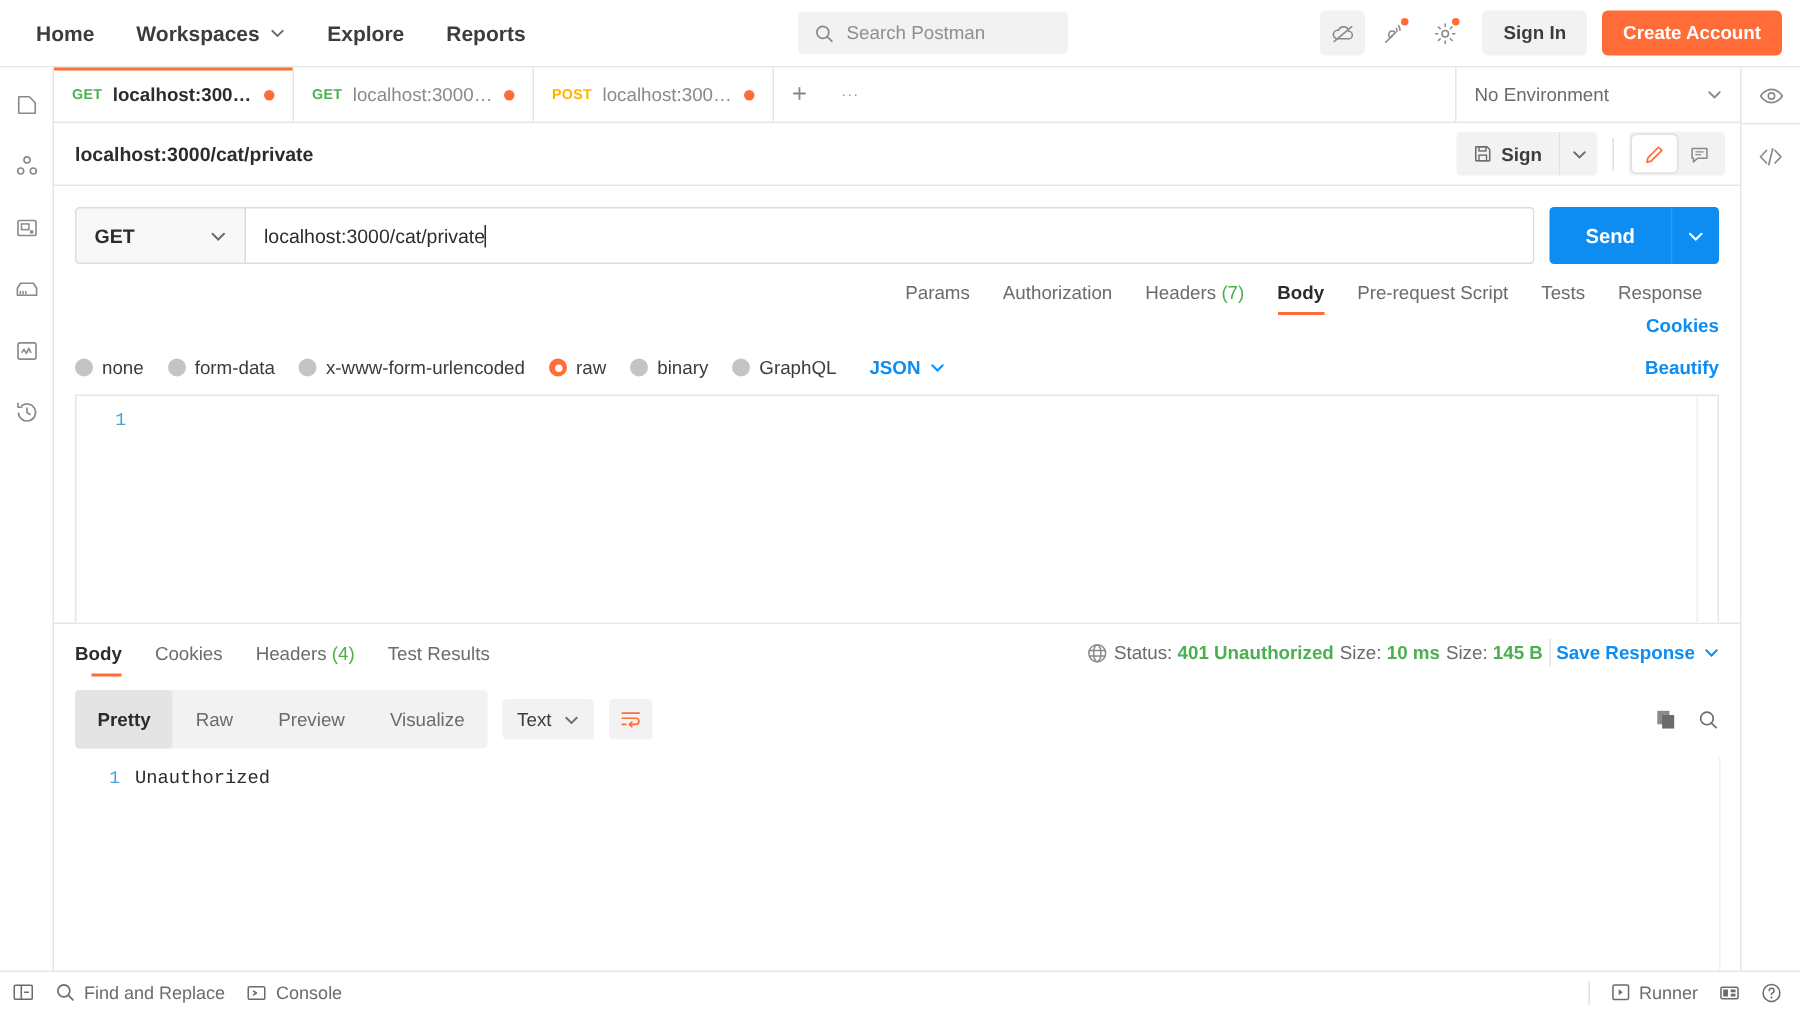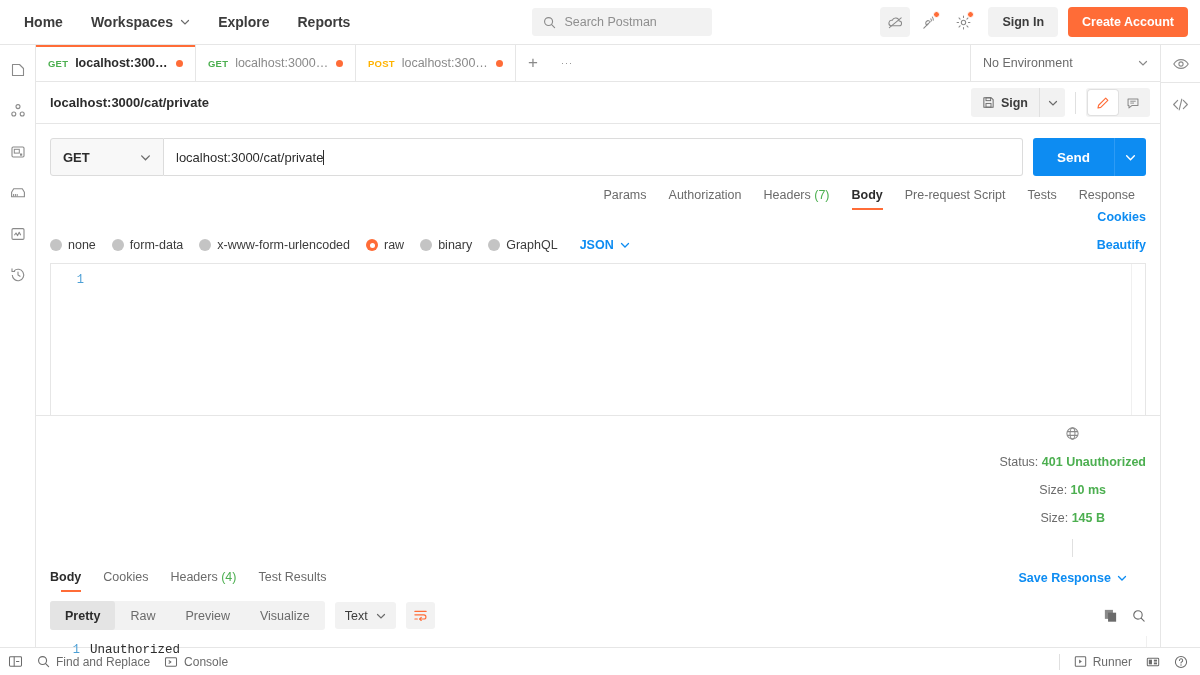--- a/index.html
+++ b/index.html
@@ -229,31 +229,31 @@
     border-left: 1px solid #f0f0f0;
   }
 
   
   .resp-split { border-top: 1px solid #e6e6e6; }
   .resp-head {
     display: flex; align-items: flex-end; justify-content: space-between;
     padding: 10px 14px 0 14px;
   }
   .resp-tabs { display: flex; }
-  .resp-meta { display: flex; align-items: center; gap: 14px; padding-bottom: 7px; font-size: 12.5px; color: #6b6b6b; flex-direction: column; }
+  .resp-meta { display: flex; align-items: center; gap: 4px; padding-bottom: 7px; font-size: 12.5px; color: #6b6b6b; }
   .meta-val { color: #4caf50; font-weight: bold; }
   .meta-sep { width: 1px; height: 18px; background: #e0e0e0; }
 
   .resp-ctrl-row {
     display: flex; align-items: center; justify-content: space-between;
     padding: 9px 14px 0 14px;
   }
   .pill-group { display: flex; background: #f2f2f2; border-radius: 3px; padding: 0; }
   .pill {
-    height: 29px; padding: 0 15px; display: flex; align-items: center;
+    height: 39px; padding: 0 15px; display: flex; align-items: center;
     font-size: 12.5px; color: #6b6b6b; border-radius: 3px;
   }
   .pill.active { background: #e4e4e4; color: #2c2c2c; font-weight: bold; }
   .text-sel {
     height: 27px; padding: 0 10px; margin-left: 10px; background: #f2f2f2;
     border-radius: 3px; display: flex; align-items: center; gap: 8px;
     font-size: 12.5px; color: #3c3c3c;
   }
   .wrap-btn {
     width: 29px; height: 27px; margin-left: 10px; background: #f2f2f2;

